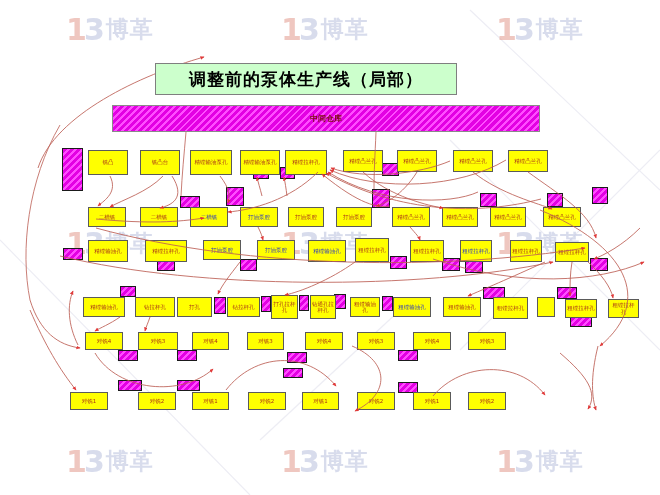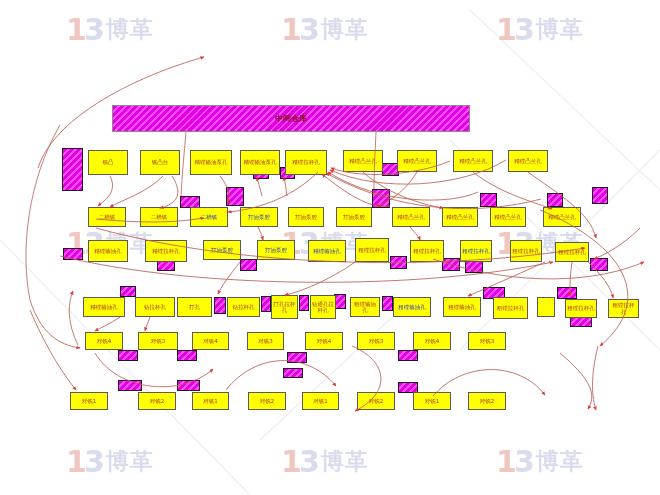--- a/index.html
+++ b/index.html
@@ -11,21 +11,21 @@
   .wm-1{color:#e39a8e;font-style:normal;}
   .wm-3{color:#b9c0de;font-style:normal;}
   .wm-text{font-family:"DejaVu Sans",sans-serif;font-weight:bold;font-size:23px;color:#b9c0de;letter-spacing:1px;}
   
   .title-box{position:absolute;left:155px;top:63px;width:300px;height:30px;background:#ccffcc;
              border:1px solid #7f7f7f;display:flex;align-items:center;justify-content:center;
              font-family:"Liberation Serif","DejaVu Serif",serif;font-weight:bold;font-size:17px;color:#000;
              z-index:5;letter-spacing:1px;}
   
   .hatch{background:repeating-linear-gradient(135deg,#e300e3 0 3px,#ff4dff 3px 5px);}
-  .warehouse{position:absolute;left:112px;top:105px;width:358px;height:27px;border:1px solid #8a8a8a;
+  .warehouse{position:absolute;left:112px;top:105px;width:428px;height:27px;border:1px solid #8a8a8a;
              display:flex;align-items:center;justify-content:center;z-index:2;box-sizing:border-box;}
   .warehouse span{font-size:8px;font-weight:bold;color:#7b1010;}
   
   .box{position:absolute;background:#ffff00;border:1px solid #5a5a5a;box-sizing:border-box;
        display:flex;align-items:center;justify-content:center;text-align:center;
        font-size:5.5px;line-height:1.15;color:#a83418;padding:1px;z-index:3;}
   .box.blue{color:#2b35c0;}
   .buffer{position:absolute;border:1px solid #1a1a1a;box-sizing:border-box;z-index:2;}
   
   #flow{position:absolute;left:0;top:0;z-index:4;pointer-events:none;}
@@ -78,20 +78,21 @@
       <div class="wm" style="left: 281px; top: 446px;">
         <span class="wm-logo"><i class="wm-1">1</i><i class="wm-3">3</i></span>
         <span class="wm-text">博革</span>
       </div>
       <div class="wm" style="left: 496px; top: 446px;">
         <span class="wm-logo"><i class="wm-1">1</i><i class="wm-3">3</i></span>
         <span class="wm-text">博革</span>
       </div>
     </div>
 
+  <div class="title-box">调整前的泵体生产线（局部）</div>
 
   <div class="warehouse hatch">
     <span>中间仓库</span>
   </div>
 
   <div id="buffer-layer">
       <div class="buffer hatch" style="left: 62px; top: 148px; width: 21px; height: 43px;"></div>
       <div class="buffer hatch" style="left: 253px; top: 167px; width: 16px; height: 12px;"></div>
       <div class="buffer hatch" style="left: 280px; top: 167px; width: 15px; height: 12px;"></div>
       <div class="buffer hatch" style="left: 180px; top: 196px; width: 20px; height: 12px;"></div>

